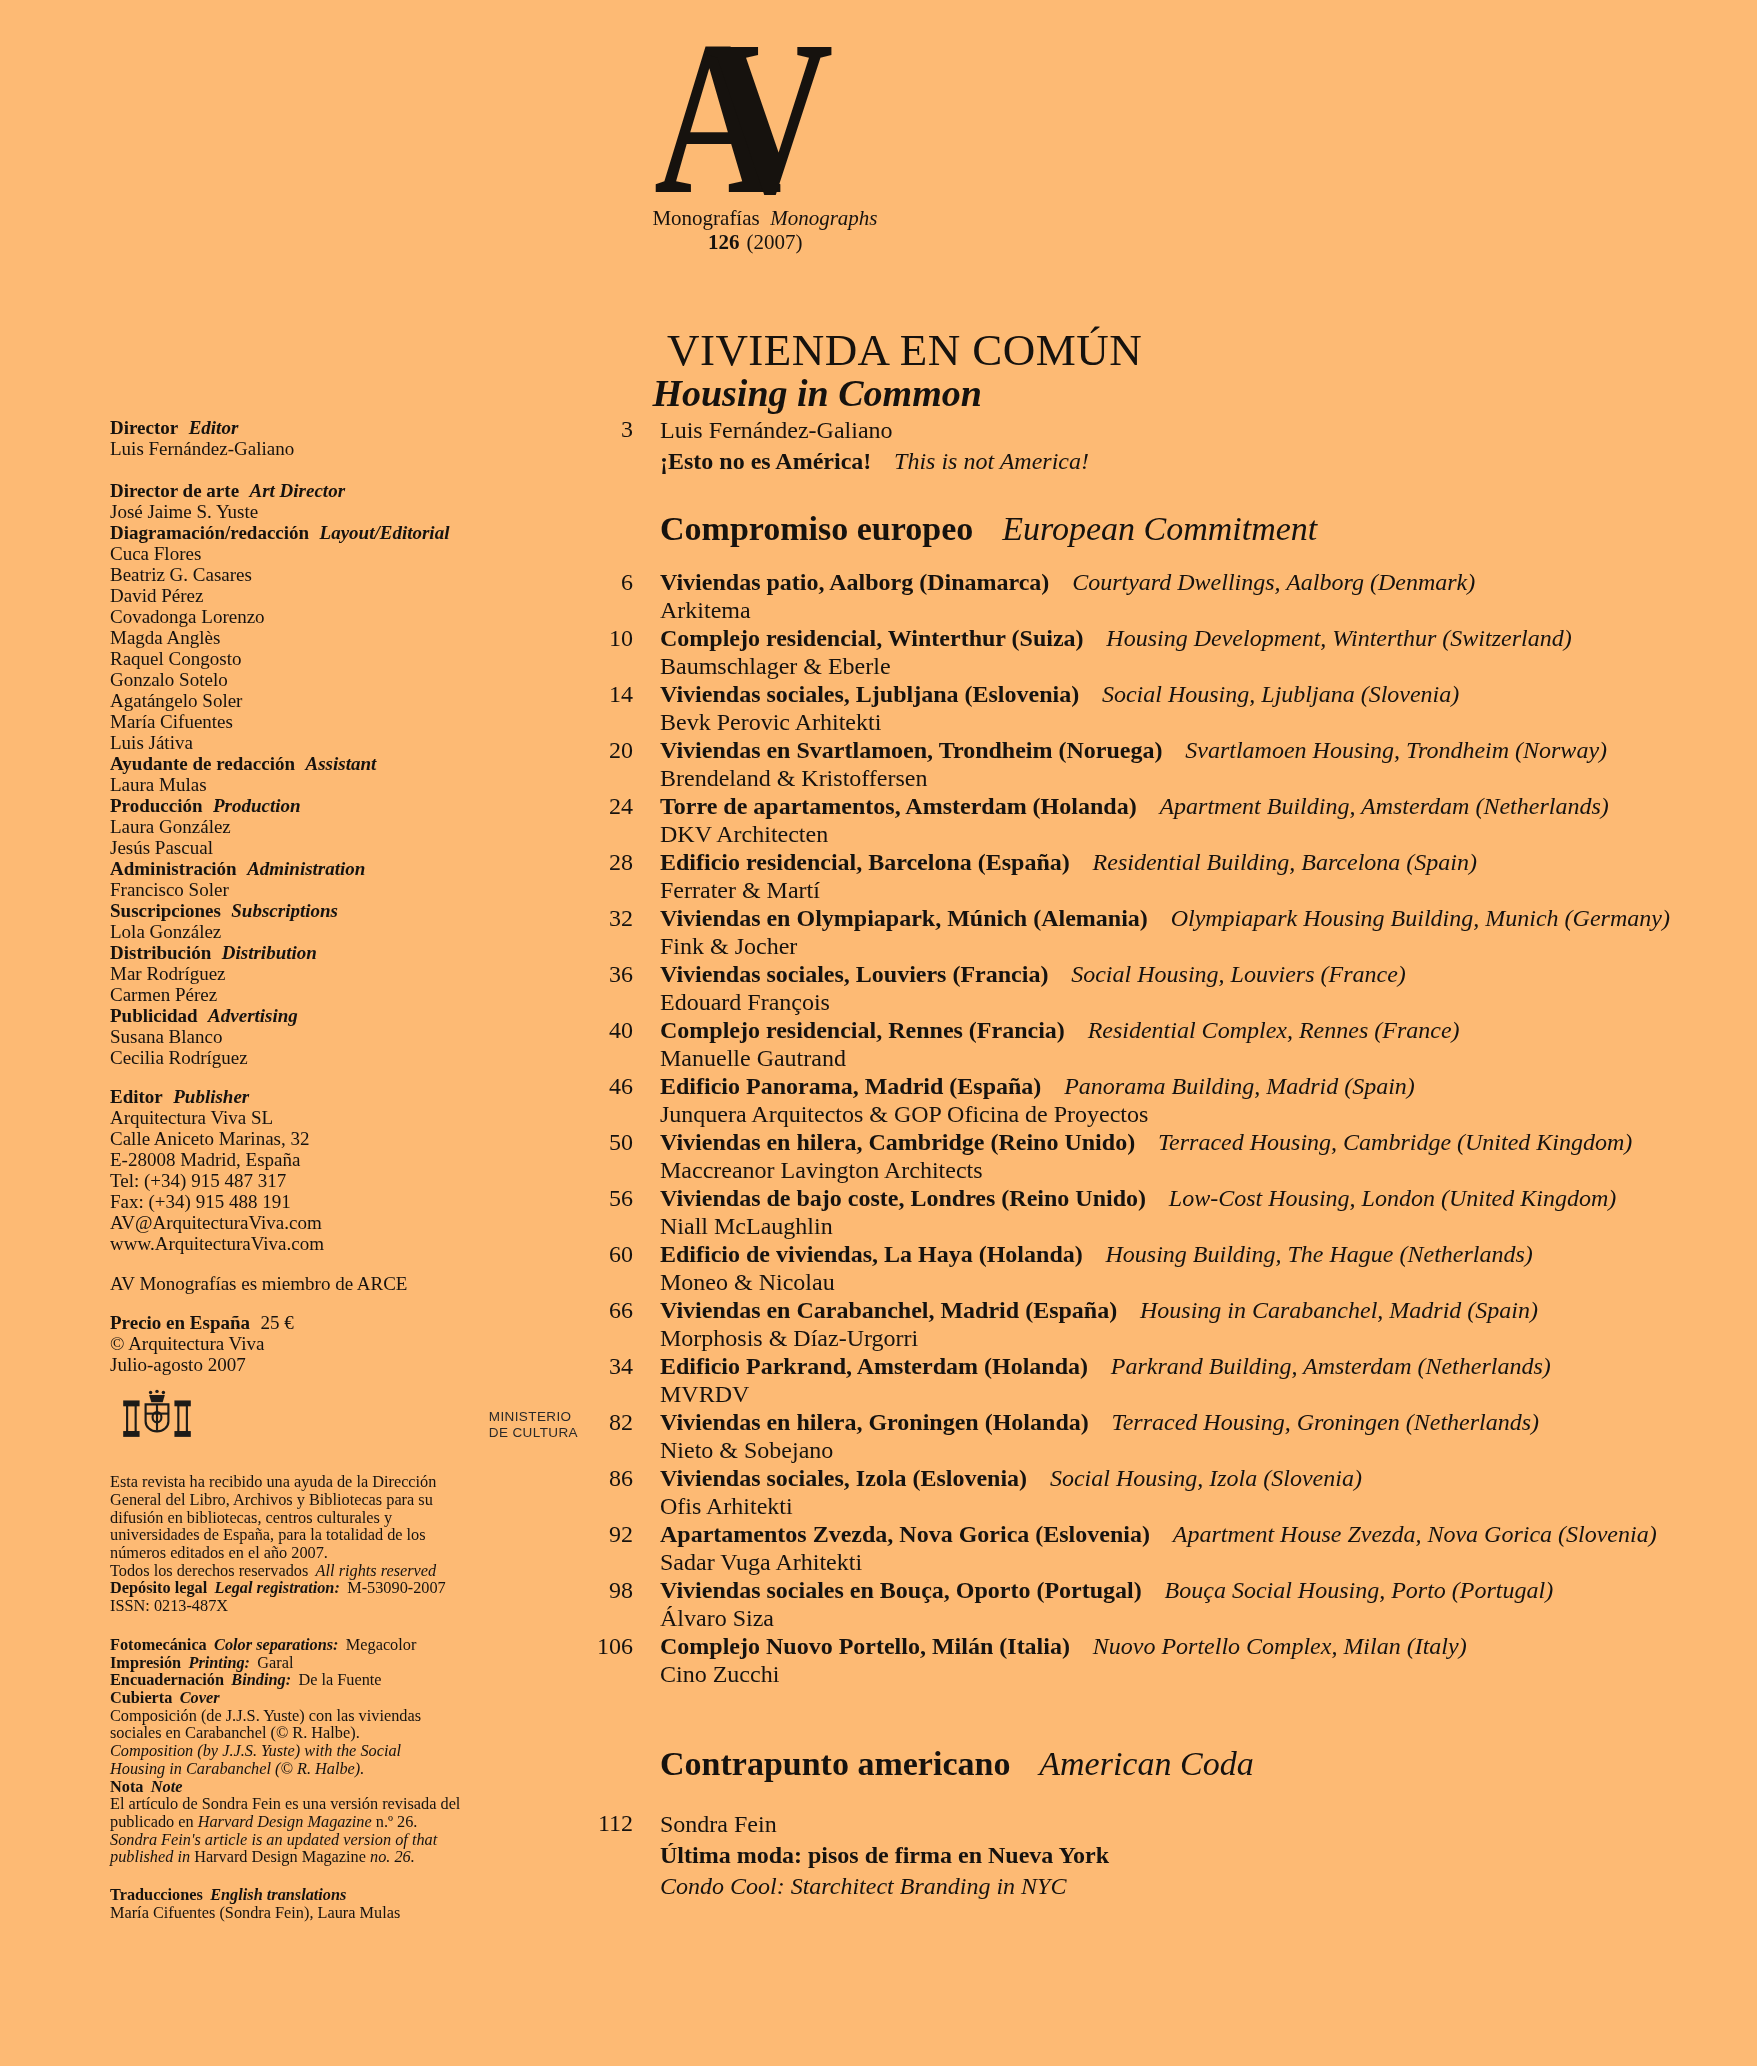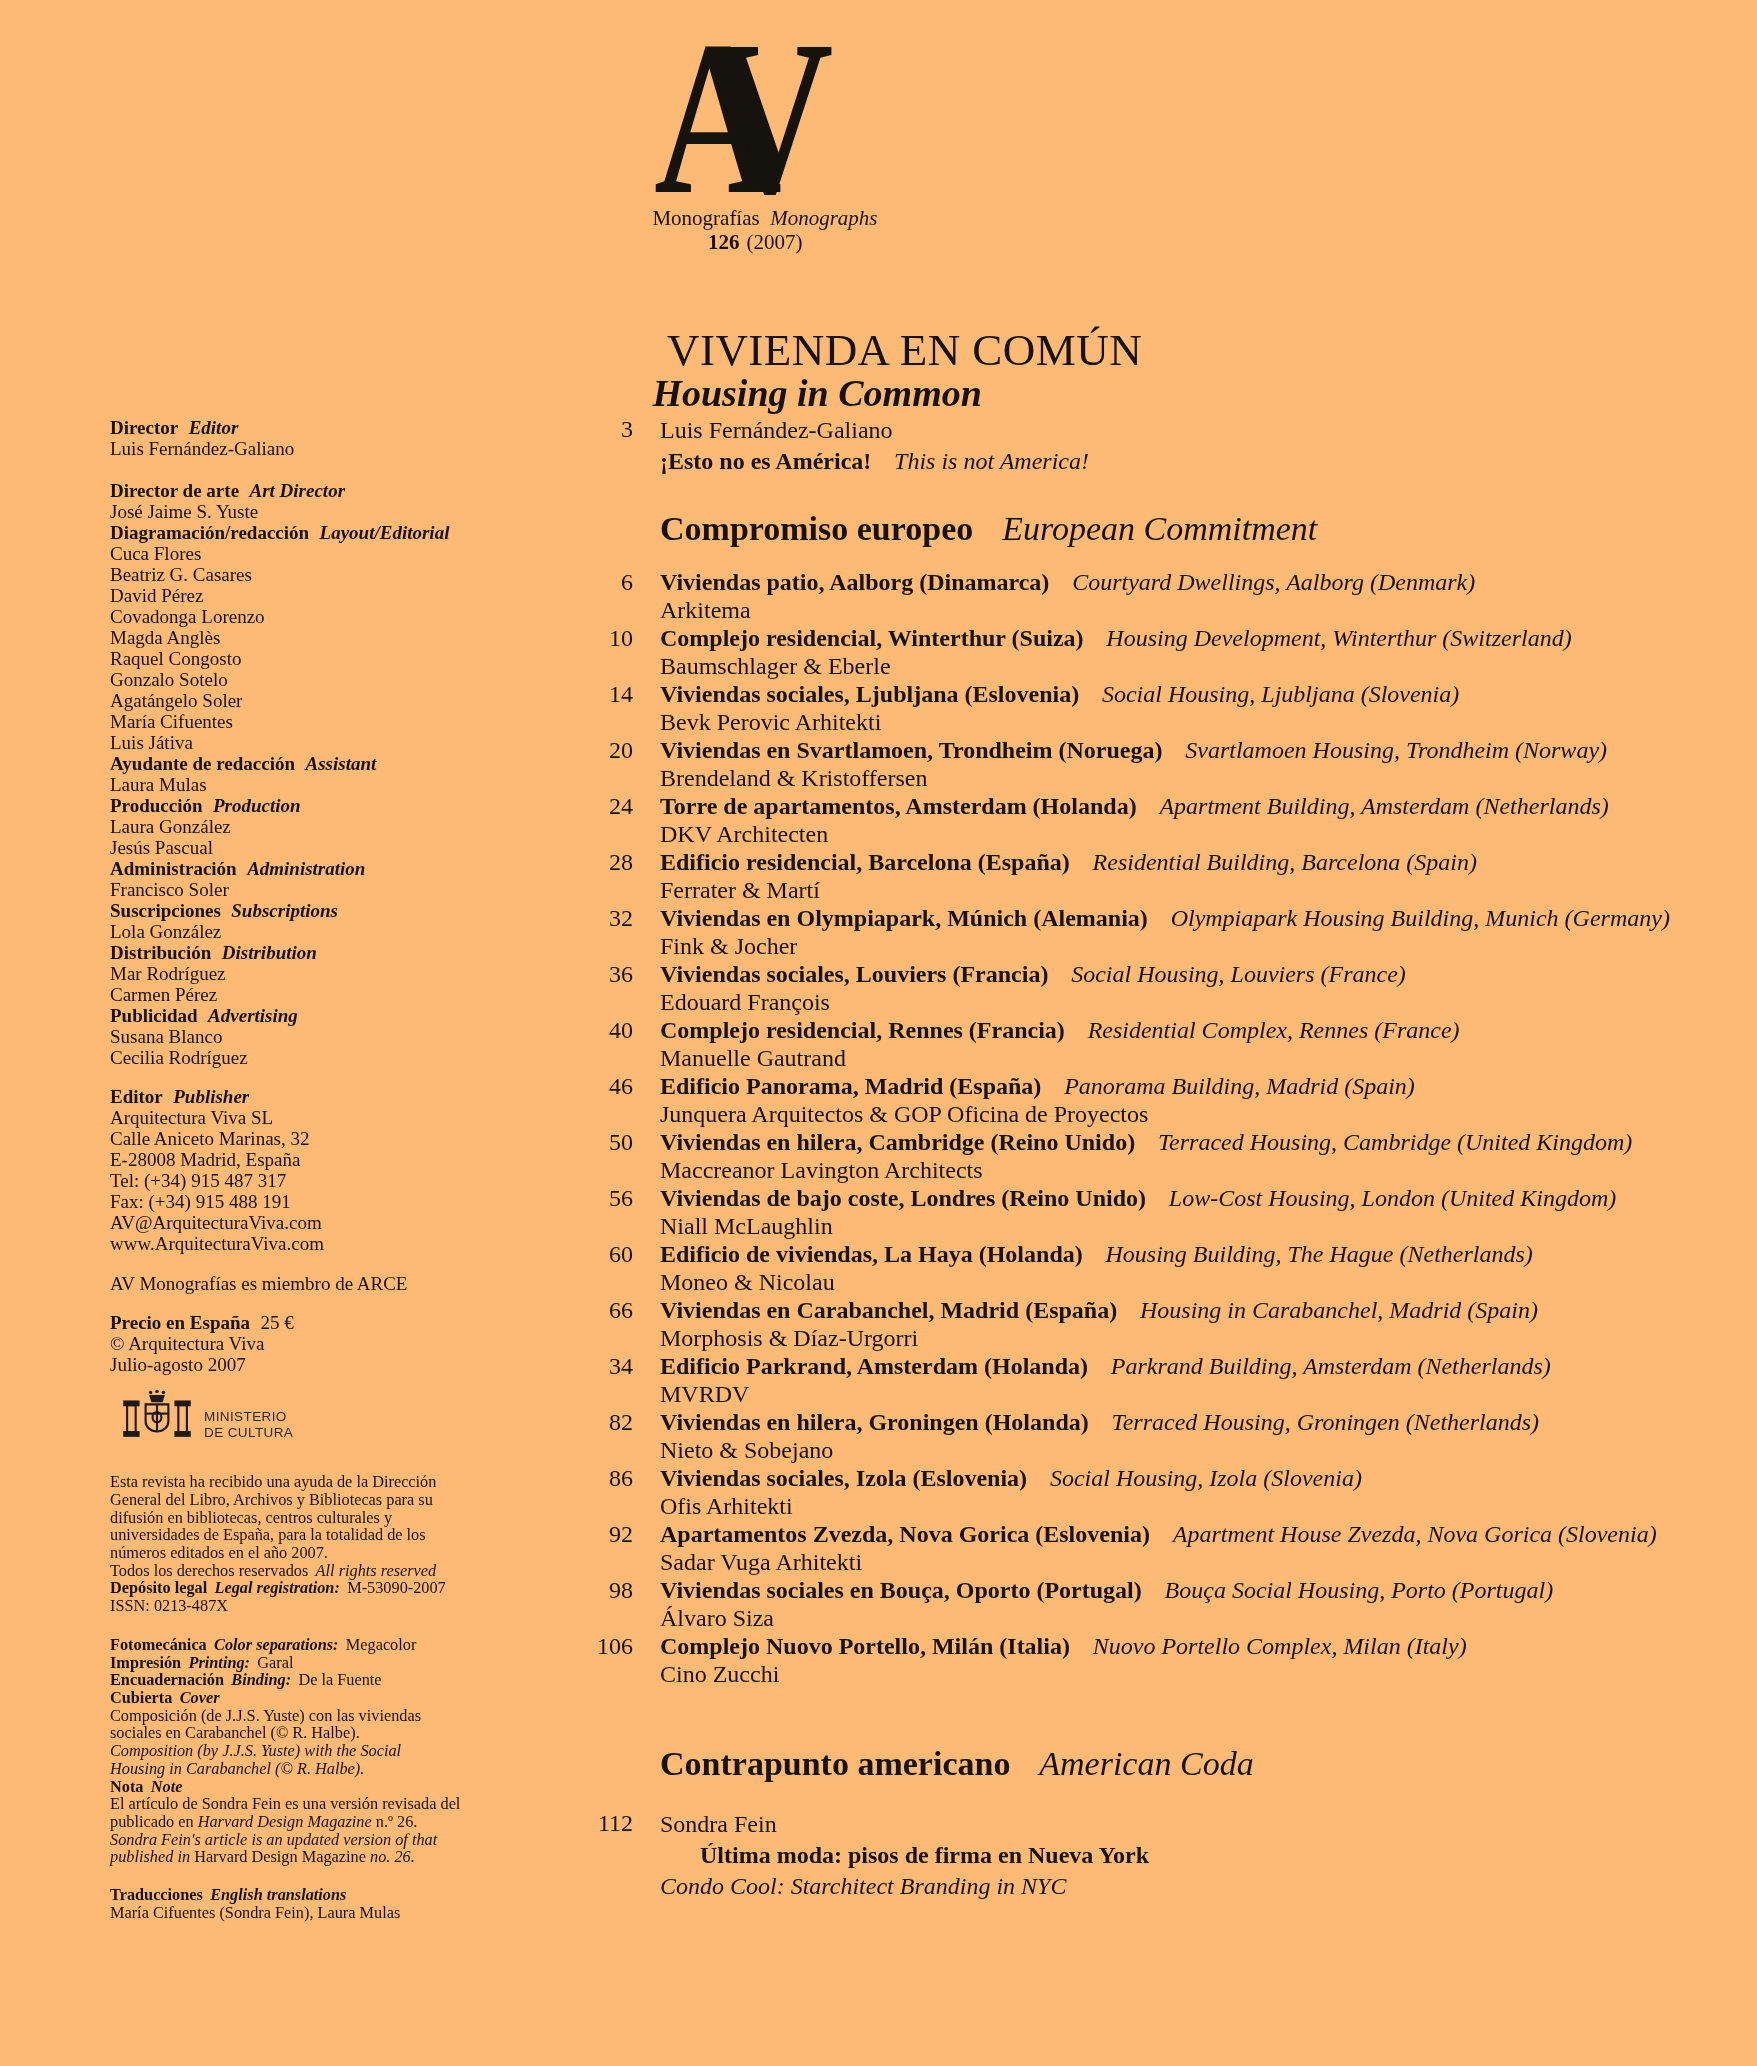--- a/index.html
+++ b/index.html
@@ -23,34 +23,34 @@
   .seg.b{font-weight:700;}
   .seg.bi{font-weight:700;font-style:italic;}
   .seg.i{font-style:italic;}
   .head .seg + .seg{margin-left:.55em;}
   .head2 .seg + .seg{margin-left:.45em;}
   .sb-line.sm{font-size:16.3px;line-height:17.7px;}
   .g26{margin-top:18.4px;}
   .g28{margin-top:20px;}
   .g30{margin-top:21px;font-family:Liberation Serif, serif;}
 
-  .ministry{display:flex;align-items:center;gap:0;margin:12.8px 0 11.3px 0;}
+  .ministry{display:flex;align-items:center;gap:24px;margin:12.8px 0 11.3px 0;justify-content:space-between;}
   .ministry svg{display:block;}
   .ministry .mtxt{font-family:"Liberation Sans",sans-serif;font-size:13.5px;line-height:15.6px;
                   letter-spacing:0.4px;color:#2a2a2a;}
 
   
   .main{position:absolute;left:660px;top:415px;width:1098px;}
   .toc-item{position:relative;line-height:28px;font-size:24px;}
   .pg{position:absolute;left:-108px;top:0;width:81px;text-align:right;}
   .tl .es{font-weight:700;}
   .tl .en{font-style:italic;margin-left:.7em;}
   .who{line-height:28px;}
   .intro .tl,.coda .tl{line-height:31px;}
-  .coda .es{font-weight:700;margin-left:40px;}
+  .coda .es{font-weight:700;}
   .coda .en-only{font-style:italic;}
   .sec{position:relative;font-size:34px;line-height:1.12;margin:33px 0 20px 0;font-weight:700;white-space:nowrap;}
   .sec .en{font-weight:400;font-style:italic;margin-left:.6em;}
   .sec2{margin-top:57px;margin-bottom:25.5px;}
 </style>
 </head>
 <body>
 
 <div class="page">
 

